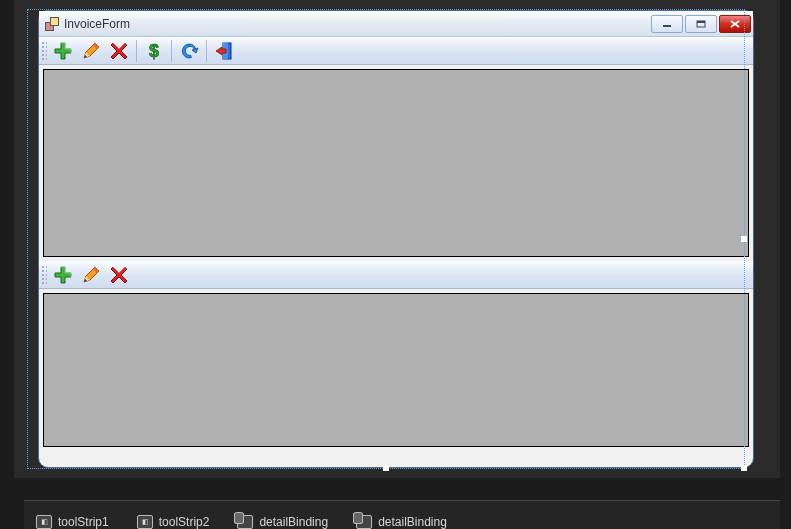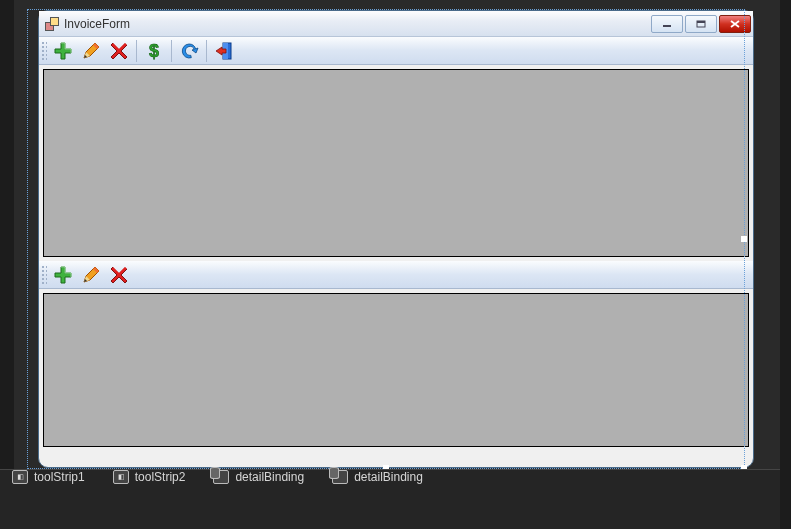--- a/index.html
+++ b/index.html
@@ -107,26 +107,26 @@
   }
   .handle {
     position: absolute; width: 6px; height: 6px;
     background: #fff;
   }
   .handle.r  { right: -3px; top: calc(50% - 3px); }
   .handle.b  { bottom: -3px; left: calc(50% - 3px); }
   .handle.br { right: -3px; bottom: -3px; }
   .component-tray {
     position: absolute;
-    left: 0; right: 11px;
+    left: 24px; right: 11px;
     bottom: 0;
-    height: 60px;
+    height: 29px;
     background: #252525;
     border-top: 1px solid #454545;
-    display: flex; align-items: flex-start;
+    display: flex; align-items: flex-end;
     gap: 28px;
     padding: 0 12px;
     color: #d6d6d6;
   }
   .tray-item {
     display: flex; align-items: center; gap: 6px;
     cursor: pointer;
   }
   .tray-icon {
     width: 16px; height: 14px;

